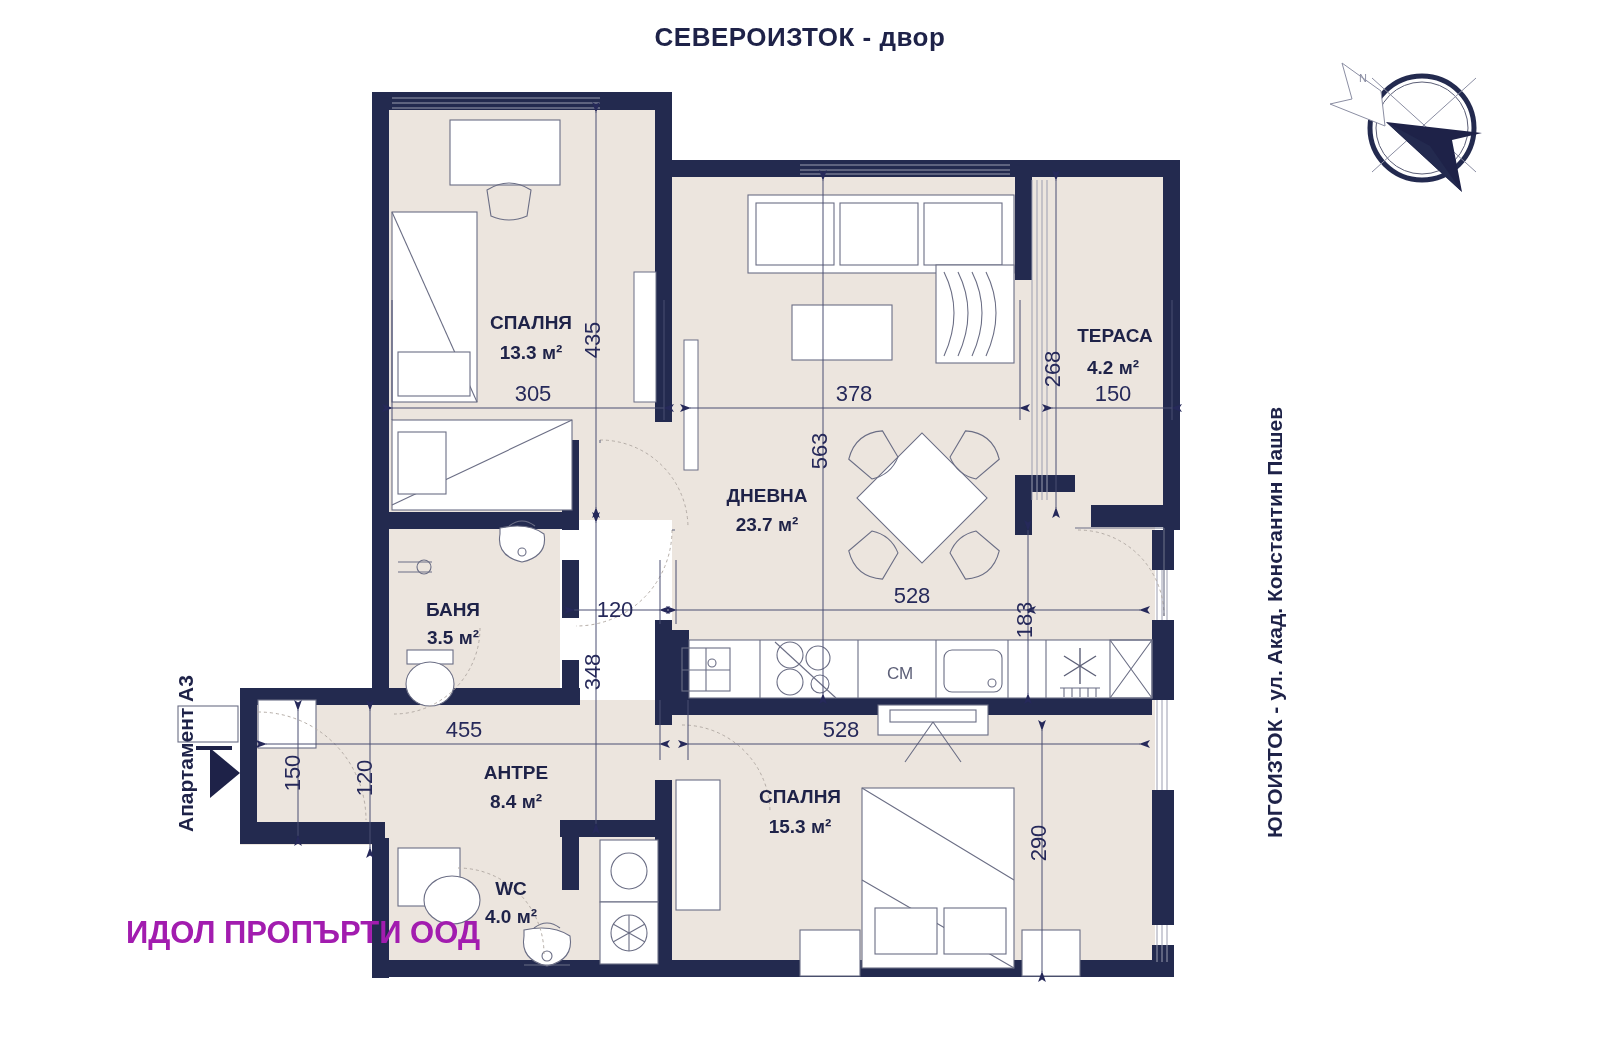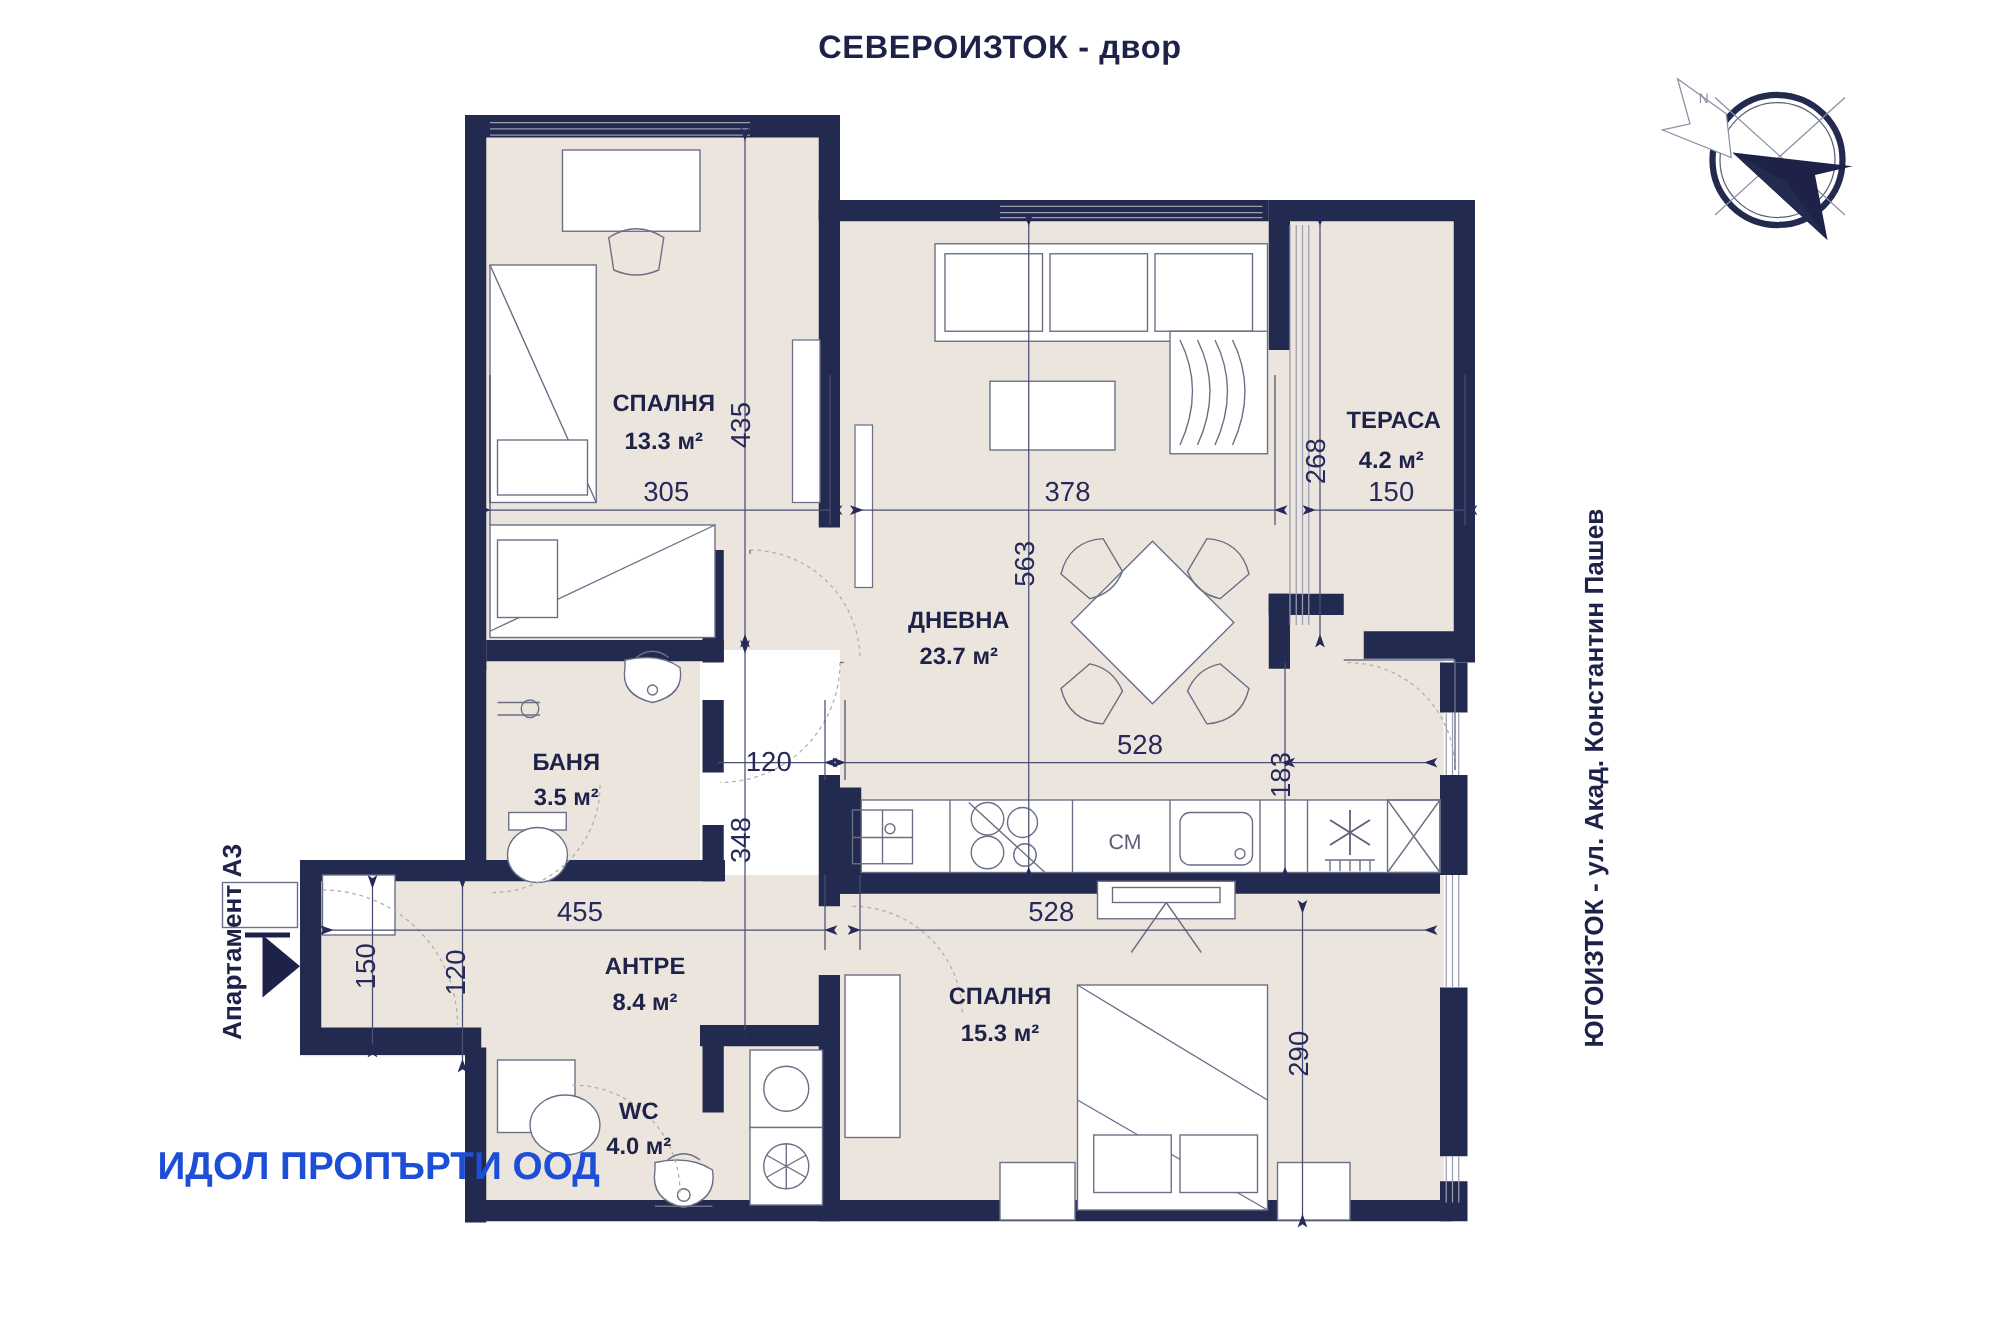--- a/index.html
+++ b/index.html
@@ -33,21 +33,21 @@
     text-align: center;
     font-size: 26px;
   }
   
   .wm {
     position: absolute;
     left: 126px;
     top: 915px;
     font-size: 31px;
     font-weight: bold;
-    color: #1d4ed8;
+    color: #a21caf;
     letter-spacing: 0px;
     white-space: nowrap;
   }
 </style>
 </head>
 <body>
 
 <div id="stage">
 
   <div class="ttl" id="title-main">СЕВЕРОИЗТОК - двор</div>

